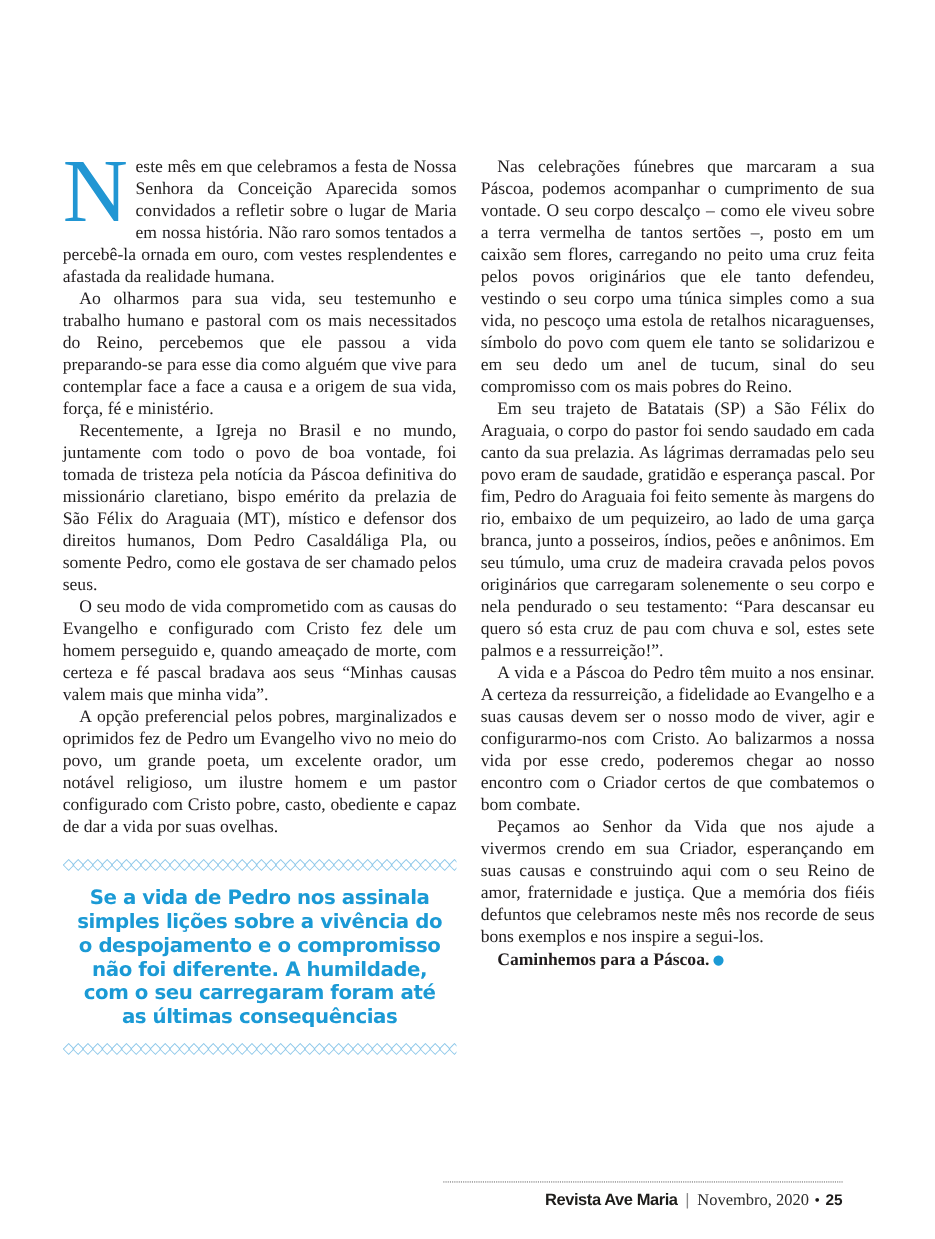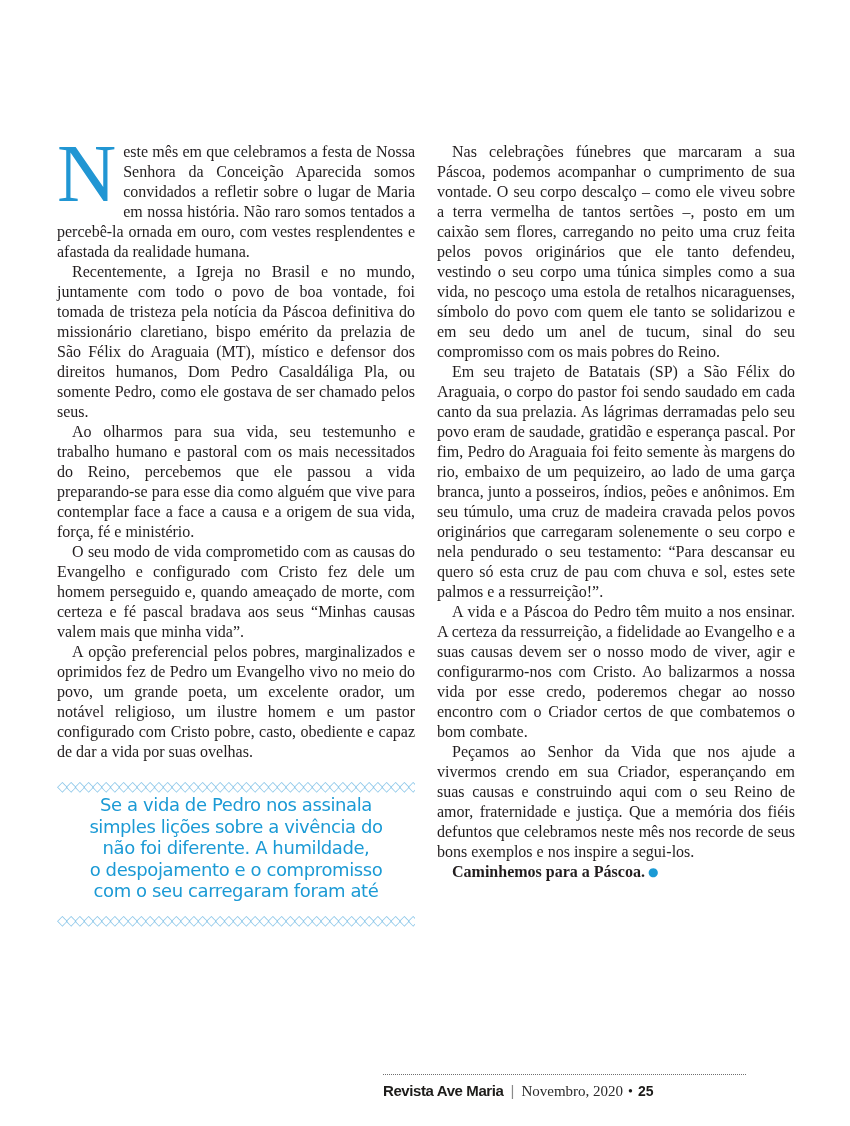--- a/index.html
+++ b/index.html
@@ -22,33 +22,33 @@
     font-size:82px; line-height:58px; color:#2196d3;
     margin:3px 7px 0 0; font-weight:normal;
   }
   .quote-block { margin-top:17px; }
   .diamond-chain {
     font-family:"DejaVu Sans", sans-serif;
     color:#8cc7e9; font-size:14px; line-height:14px; height:15px;
     letter-spacing:-2px; white-space:nowrap; overflow:hidden; width:100%;
   }
   .quote-text {
-    margin:0 8px 11px; text-align:center;
-    font-family:"DejaVu Sans", sans-serif; font-weight:normal;
+    margin:12px 8px 11px; text-align:center;
+    font-family:"DejaVu Sans", sans-serif; font-weight:bold;
     font-size:18px; line-height:21.5px; letter-spacing:-0.4px;
     color:#1b9ad5;
   }
   .closing { margin-top:0;font-weight:bold; }
   .end-dot {
     color:#1b9ad5; font-family:"DejaVu Sans", sans-serif;
     font-size:12px; vertical-align:1px; padding-left:3px;
   }
   .footer {
-    position:absolute; left:383px; top:1074px; width:363px;
-    border-top:1px dotted #6f6f6f; padding-top:7px; text-align:left;
+    position:absolute; left:403px; top:1074px; width:363px;
+    border-top:1px dotted #6f6f6f; padding-top:7px; text-align:right;
     white-space:nowrap;
   }
   .footer .mag {
     font-family:"Liberation Sans", sans-serif; font-weight:bold;
     font-size:15px; letter-spacing:-0.4px; color:#1d1c1a;
   }
   .footer .sep { color:#8a8a8a; font-family:"Liberation Sans", sans-serif; font-weight:200; margin:0 7px; font-size:15px; }
   .footer .date { font-family:"Liberation Serif", serif; font-size:15px; color:#2a2a2a; }
   .footer .dot { color:#1d1c1a; margin:0 5px; font-size:14px; }
   .footer .num {
@@ -58,33 +58,34 @@
 </style>
 </head>
 <body>
 
 <div class="page">
 
   <div class="columns">
 
     <div class="col">
       <p class="body"><span class="dropcap">N</span><span>este mês em que celebramos a festa de Nossa Senhora da Conceição Aparecida somos convidados a refletir sobre o lugar de Maria em nossa história. Não raro somos tentados a percebê-la ornada em ouro, com vestes resplendentes e afastada da realidade humana.</span></p>
+      <p class="body indent">Ao olharmos para sua vida, seu testemunho e trabalho humano e pastoral com os mais necessitados do Reino, percebemos que ele passou a vida preparando-se para esse dia como alguém que vive para contemplar face a face a causa e a origem de sua vida, força, fé e ministério.</p>
       <p class="body indent">Recentemente, a Igreja no Brasil e no mundo, juntamente com todo o povo de boa vontade, foi tomada de tristeza pela notícia da Páscoa definitiva do missionário claretiano, bispo emérito da prelazia de São Félix do Araguaia (MT), místico e defensor dos direitos humanos, Dom Pedro Casaldáliga Pla, ou somente Pedro, como ele gostava de ser chamado pelos seus.</p>
-      <p class="body indent">Ao olharmos para sua vida, seu testemunho e trabalho humano e pastoral com os mais necessitados do Reino, percebemos que ele passou a vida preparando-se para esse dia como alguém que vive para contemplar face a face a causa e a origem de sua vida, força, fé e ministério.</p>
       <p class="body indent">O seu modo de vida comprometido com as causas do Evangelho e configurado com Cristo fez dele um homem perseguido e, quando ameaçado de morte, com certeza e fé pascal bradava aos seus “Minhas causas valem mais que minha vida”.</p>
       <p class="body indent">A opção preferencial pelos pobres, marginalizados e oprimidos fez de Pedro um Evangelho vivo no meio do povo, um grande poeta, um excelente orador, um notável religioso, um ilustre homem e um pastor configurado com Cristo pobre, casto, obediente e capaz de dar a vida por suas ovelhas.</p>
 
       <div class="quote-block">
         <div class="diamond-chain">◇◇◇◇◇◇◇◇◇◇◇◇◇◇◇◇◇◇◇◇◇◇◇◇◇◇◇◇◇◇◇◇◇◇◇◇◇◇◇◇◇◇◇◇◇◇</div>
         <div class="quote-text">
           <div>Se a vida de Pedro nos assinala</div>
           <div>simples lições sobre a vivência do</div>
+          <div>o despojamento e o compromisso</div>
           <div>não foi diferente. A humildade,</div>
-          <div>o despojamento e o compromisso</div>
           <div>com o seu carregaram foram até</div>
+          <div>as últimas consequências</div>
         </div>
         <div class="diamond-chain">◇◇◇◇◇◇◇◇◇◇◇◇◇◇◇◇◇◇◇◇◇◇◇◇◇◇◇◇◇◇◇◇◇◇◇◇◇◇◇◇◇◇◇◇◇◇</div>
       </div>
     </div>
 
     <div class="col">
       <p class="body indent">Nas celebrações fúnebres que marcaram a sua Páscoa, podemos acompanhar o cumprimento de sua vontade. O seu corpo descalço – como ele viveu sobre a terra vermelha de tantos sertões –, posto em um caixão sem flores, carregando no peito uma cruz feita pelos povos originários que ele tanto defendeu, vestindo o seu corpo uma túnica simples como a sua vida, no pescoço uma estola de retalhos nicaraguenses, símbolo do povo com quem ele tanto se solidarizou e em seu dedo um anel de tucum, sinal do seu compromisso com os mais pobres do Reino.</p>
       <p class="body indent">Em seu trajeto de Batatais (SP) a São Félix do Araguaia, o corpo do pastor foi sendo saudado em cada canto da sua prelazia. As lágrimas derramadas pelo seu povo eram de saudade, gratidão e esperança pascal. Por fim, Pedro do Araguaia foi feito semente às margens do rio, embaixo de um pequizeiro, ao lado de uma garça branca, junto a posseiros, índios, peões e anônimos. Em seu túmulo, uma cruz de madeira cravada pelos povos originários que carregaram solenemente o seu corpo e nela pendurado o seu testamento: “Para descansar eu quero só esta cruz de pau com chuva e sol, estes sete palmos e a ressurreição!”.</p>
       <p class="body indent">A vida e a Páscoa do Pedro têm muito a nos ensinar. A certeza da ressurreição, a fidelidade ao Evangelho e a suas causas devem ser o nosso modo de viver, agir e configurarmo-nos com Cristo. Ao balizarmos a nossa vida por esse credo, poderemos chegar ao nosso encontro com o Criador certos de que combatemos o bom combate.</p>
       <p class="body indent">Peçamos ao Senhor da Vida que nos ajude a vivermos crendo em sua Criador, esperançando em suas causas e construindo aqui com o seu Reino de amor, fraternidade e justiça. Que a memória dos fiéis defuntos que celebramos neste mês nos recorde de seus bons exemplos e nos inspire a segui-los.</p>

